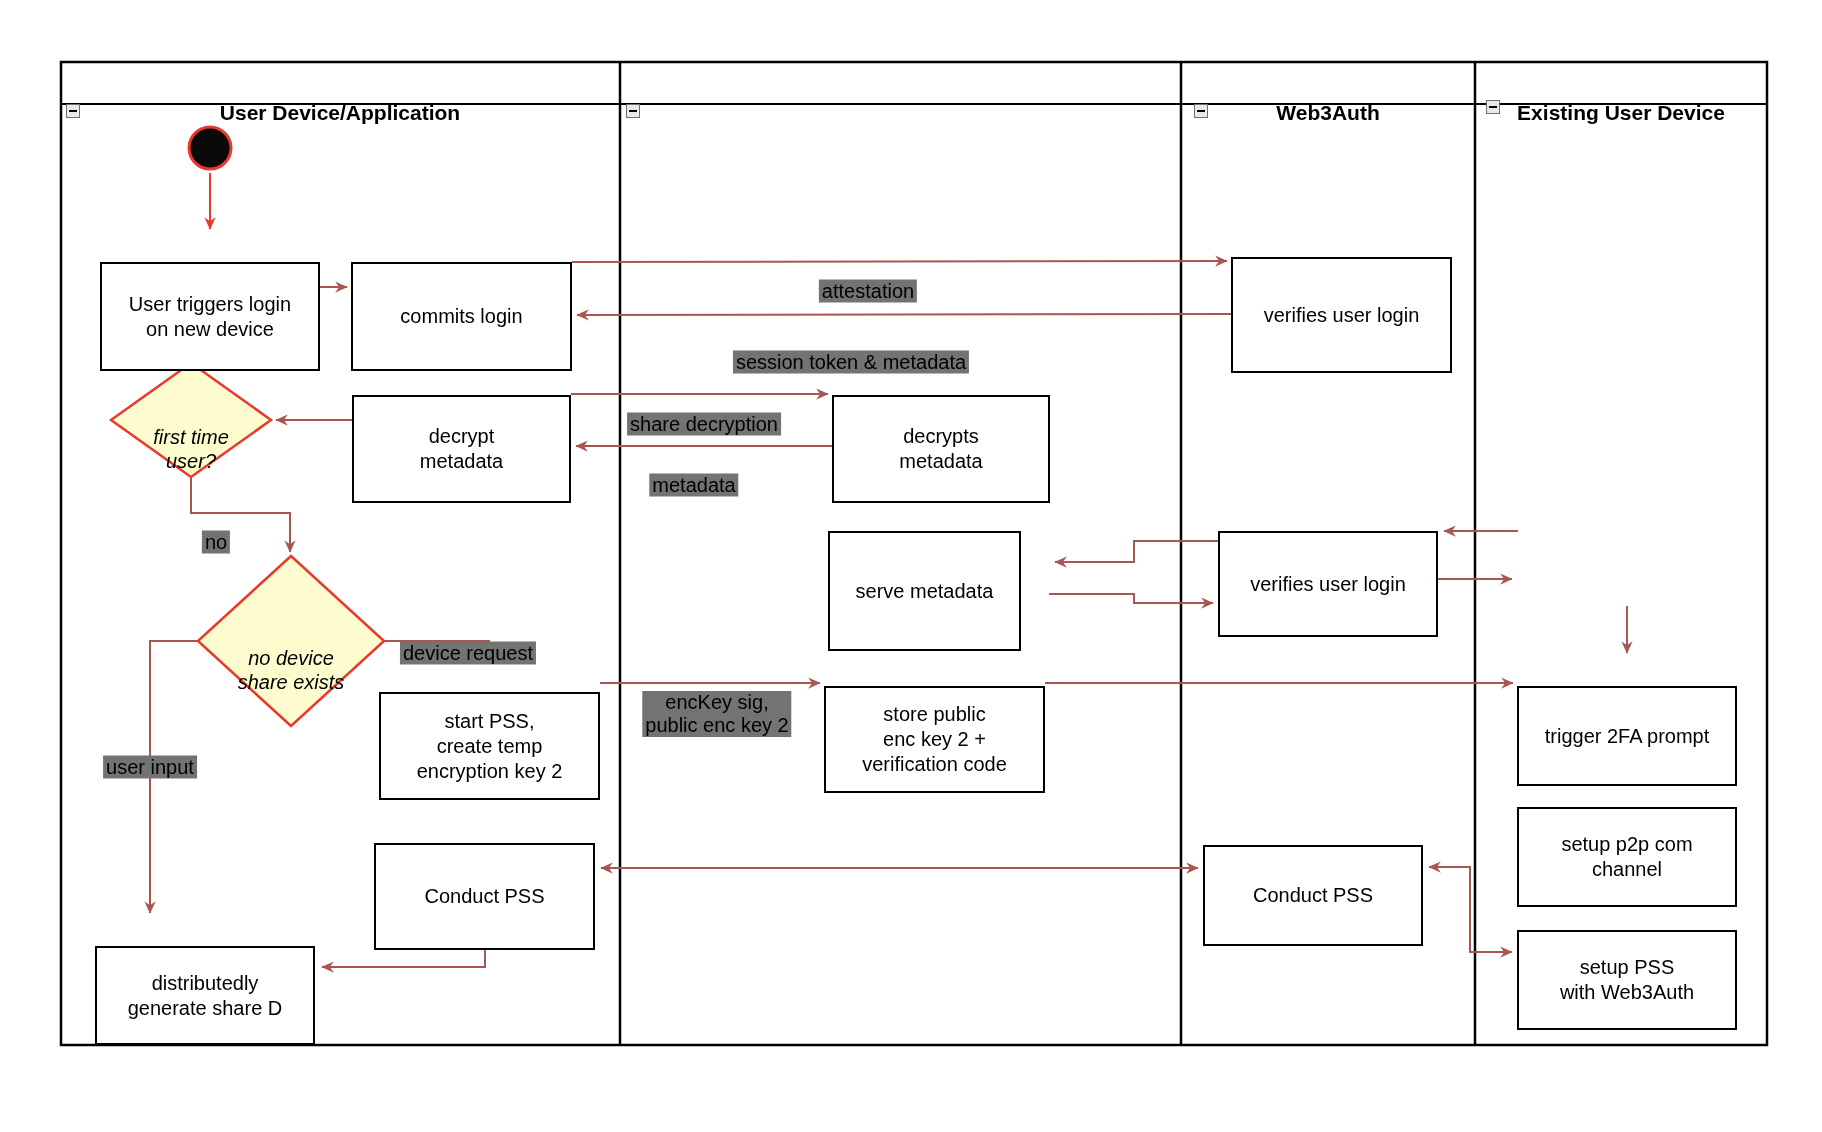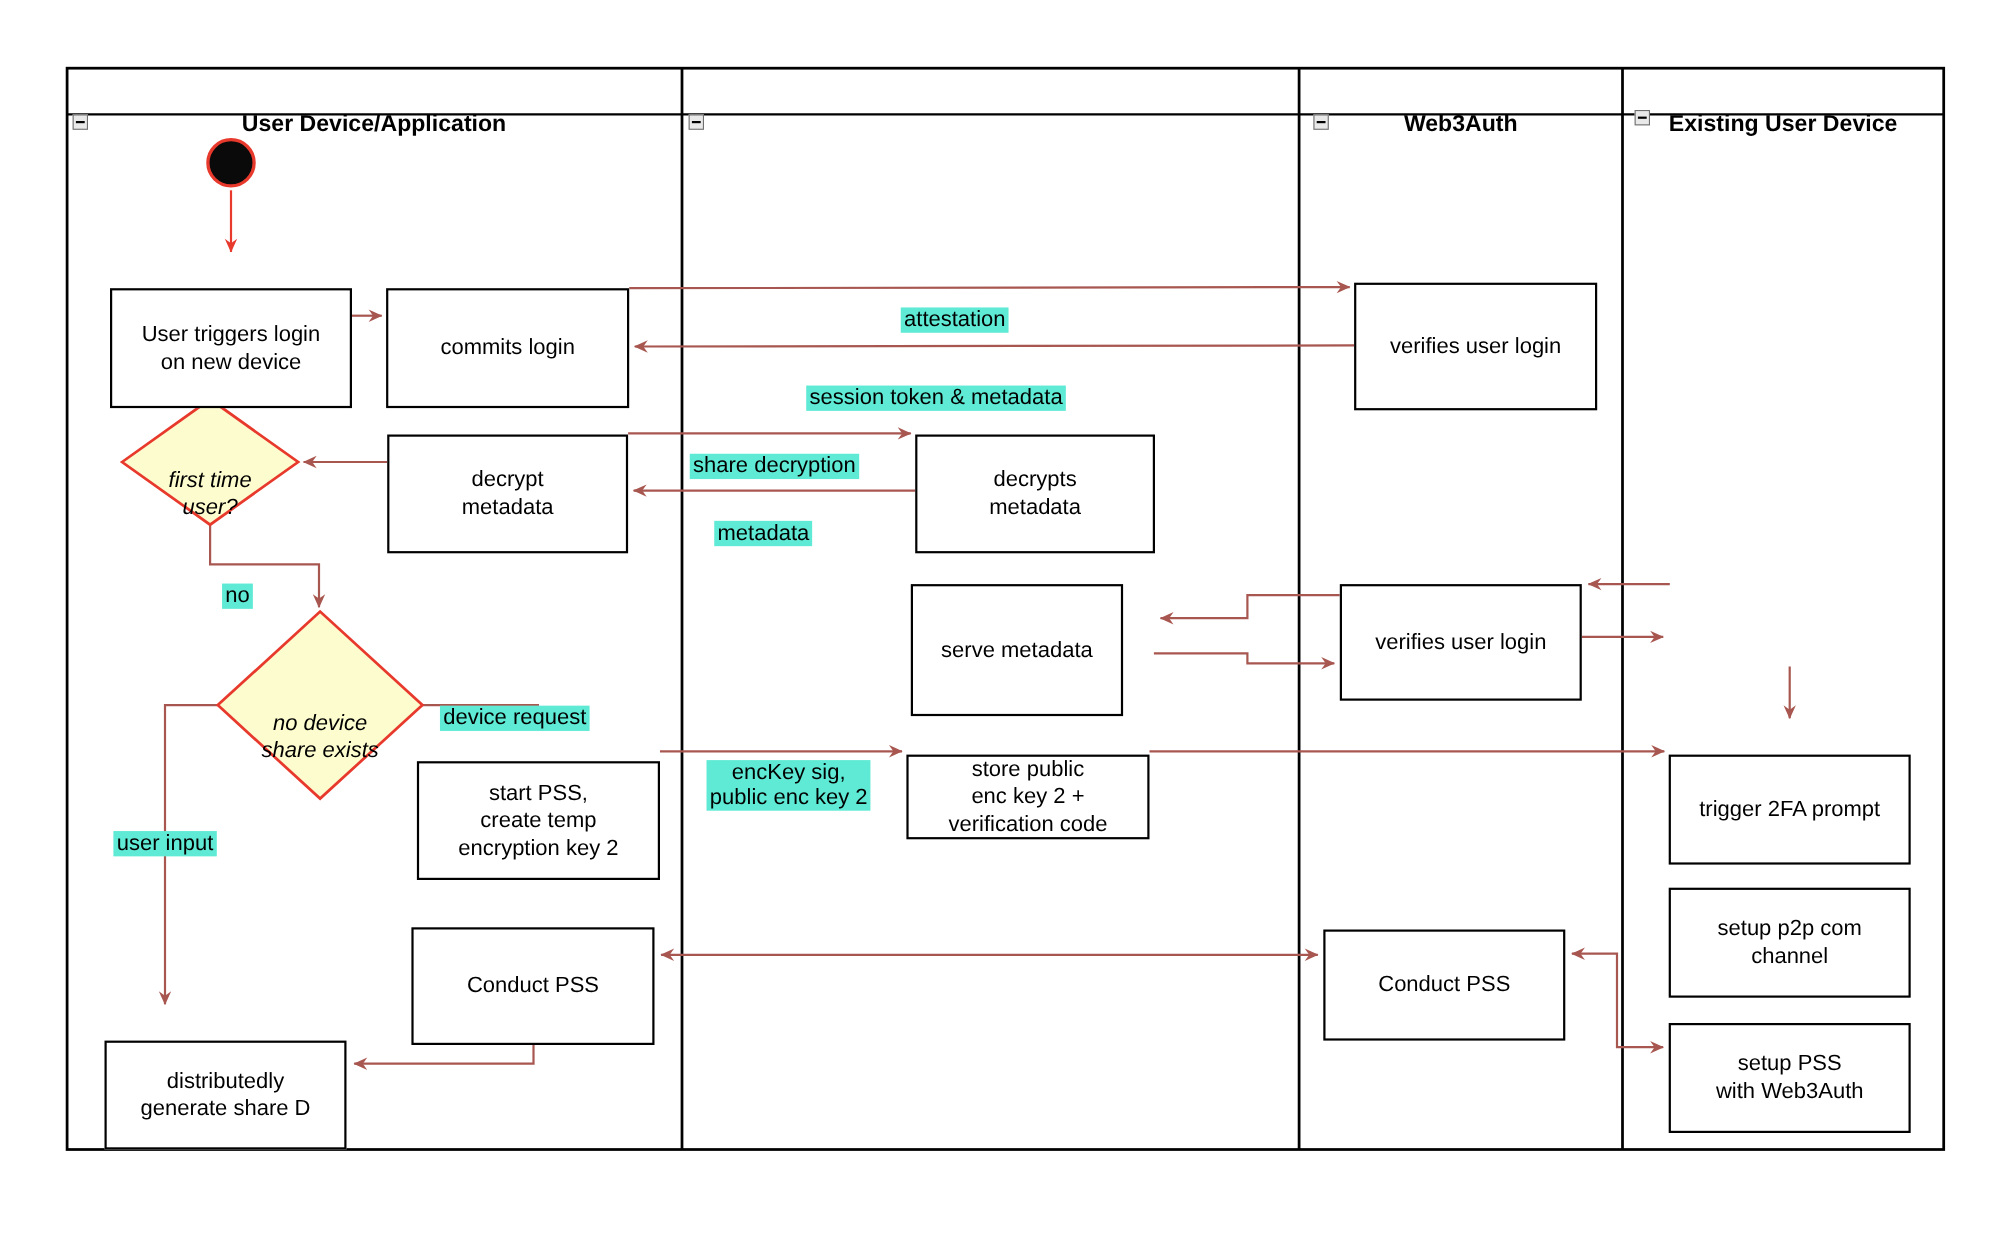--- a/index.html
+++ b/index.html
@@ -29,21 +29,21 @@
     display:flex;flex-direction:column;align-items:center;justify-content:center;
     font-size:20px;line-height:1.25;text-align:center;
   }
   .node span{display:block;}
   .dlabel{
     position:absolute;transform:translate(-50%,-50%);font-size:20px;line-height:1.2;
     text-align:center;white-space:nowrap;
   }
   .dlabel span{display:block;font-style:italic;}
   .elabel{
-    position:absolute;transform:translate(-50%,-50%);background:#5eead4;padding:0 3px;
+    position:absolute;transform:translate(-50%,-50%);background:#737373;padding:0 3px;
     font-size:20px;line-height:1.15;text-align:center;white-space:nowrap;
   }
   .elabel span{display:block;}
 </style>
 </head>
 <body>
 
 <div class="screen">
 
   <svg class="wires" viewBox="0 0 1822 1132">
@@ -145,21 +145,21 @@
       <span>share exists</span>
     </div>
 
     <div class="node" style="left:832px;top:366px;width:218px;height:108px;">
       <span>decrypts</span>
       <span>metadata</span>
     </div>
     <div class="node" style="left:828px;top:502px;width:193px;height:120px;">
       <span>serve metadata</span>
     </div>
-    <div class="node" style="left:824px;top:657px;width:221px;height:77px;">
+    <div class="node" style="left:824px;top:657px;width:221px;height:107px;">
       <span>store public</span>
       <span>enc key 2 +</span>
       <span>verification code</span>
     </div>
 
     <div class="node" style="left:1231px;top:228px;width:221px;height:116px;">
       <span>verifies user login</span>
     </div>
     <div class="node" style="left:1218px;top:502px;width:220px;height:106px;">
       <span>verifies user login</span>

